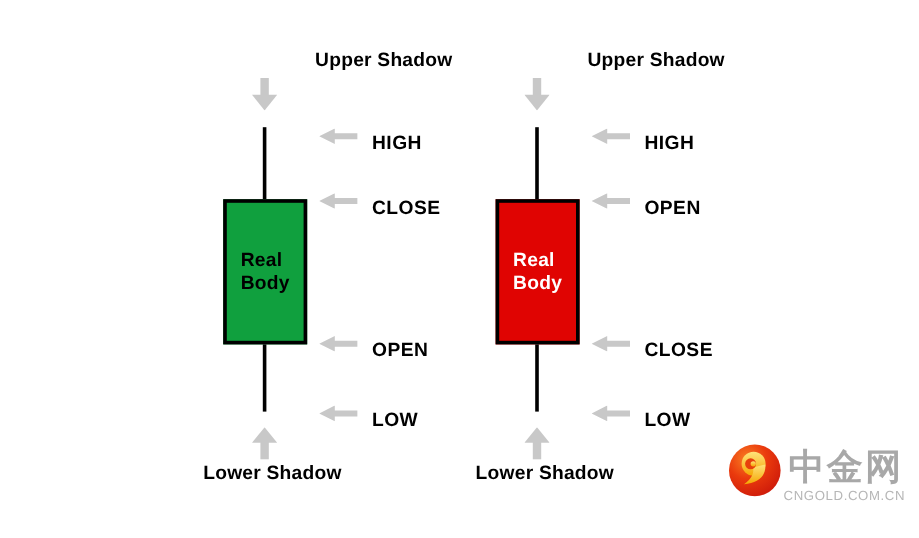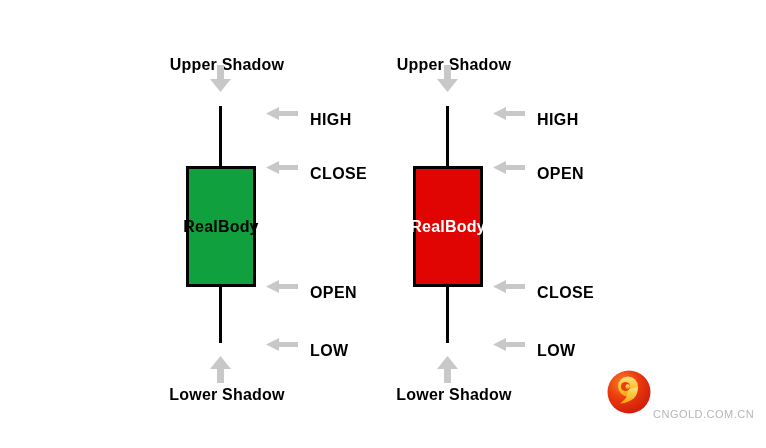--- a/index.html
+++ b/index.html
@@ -5,31 +5,31 @@
   html,body{margin:0;padding:0;background:#fff;}
   .canvas{
     position:relative;width:766px;height:448px;background:#ffffff;overflow:hidden;
     font-family:"Liberation Sans","DejaVu Sans",sans-serif;
   }
   .candle-group{position:absolute;top:0;width:300px;height:420px;}
   .shadow-label{
     position:absolute;left:0;width:300px;text-align:center;
     font-size:16px;font-weight:bold;color:#000;letter-spacing:.2px;
   }
-  .shadow-label.upper{top:56px;}
+  .shadow-label.upper{top:42px;text-align:right;}
   .shadow-label.lower{top:386px;}
   .arrow-v{position:absolute;left:133px;width:21px;height:27px;line-height:0;}
   .wick{position:absolute;left:142px;width:3px;background:#000;}
   .candle-body{
     position:absolute;left:109px;top:166px;width:70px;height:121px;
     box-sizing:border-box;border:3px solid #000;
     display:flex;align-items:center;justify-content:center;
   }
   .body-text{
-    display:flex;flex-direction:row;align-items:flex-start;
+    display:flex;flex-direction:column;align-items:flex-start;
     font-size:16px;font-weight:bold;line-height:19px;letter-spacing:.2px;
   }
   .callout{
     position:absolute;left:189px;height:20px;
     display:flex;align-items:center;gap:12px;white-space:nowrap;
   }
   .arrow-left{display:inline-flex;line-height:0;}
   .callout-label{font-size:16px;font-weight:bold;color:#000;letter-spacing:.4px;margin-top:13px;}
   .watermark{position:absolute;left:605px;top:370px;width:160px;height:76px;}
   .wm-icon{position:absolute;left:2px;top:0px;line-height:0;}
@@ -199,16 +199,17 @@
             <stop offset="100%" stop-color="#F5A703"></stop>
           </linearGradient>
         </defs>
         <circle cx="22" cy="22" r="21.5" fill="url(#lg-red)"></circle>
         <circle cx="21" cy="16.5" r="10" fill="url(#lg-gold)"></circle>
         <path d="M30.8 17 C31.5 26.5 25 32.5 13 33.5 C19.5 29 21.5 24.5 20.5 19.5 Z" fill="url(#lg-gold)"></path>
         <circle cx="18.5" cy="16.5" r="4.6" fill="#E8400C"></circle>
         <circle cx="20.7" cy="16.5" r="2.2" fill="url(#lg-gold)"></circle>
       </svg>
     </span>
+    <div class="wm-brand">中金网</div>
     <div class="wm-domain">CNGOLD.COM.CN</div>
   </footer>
 
 </div>
 
 </body></html>

